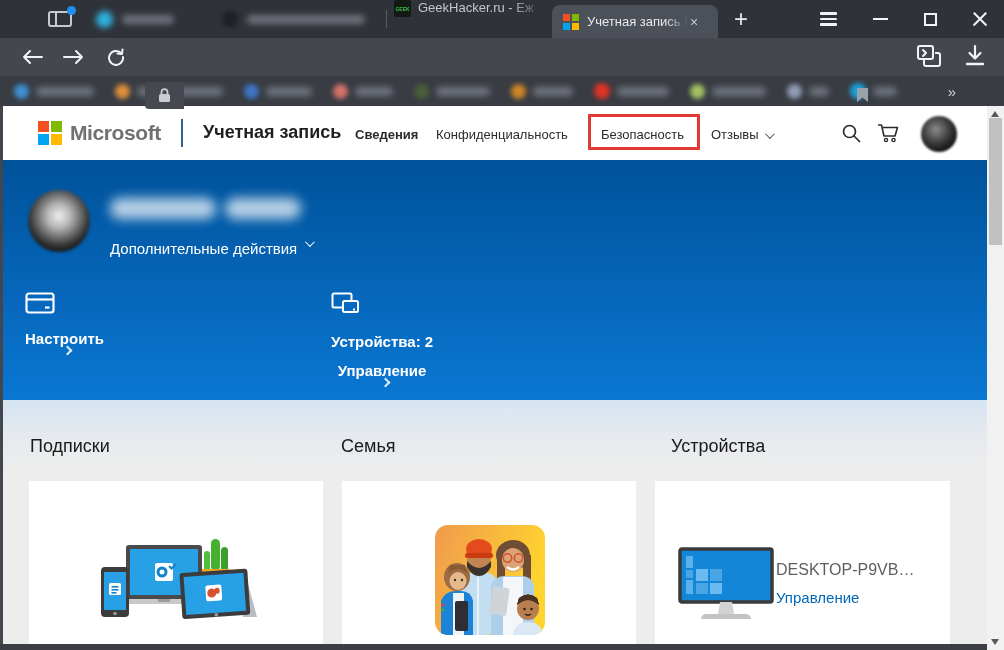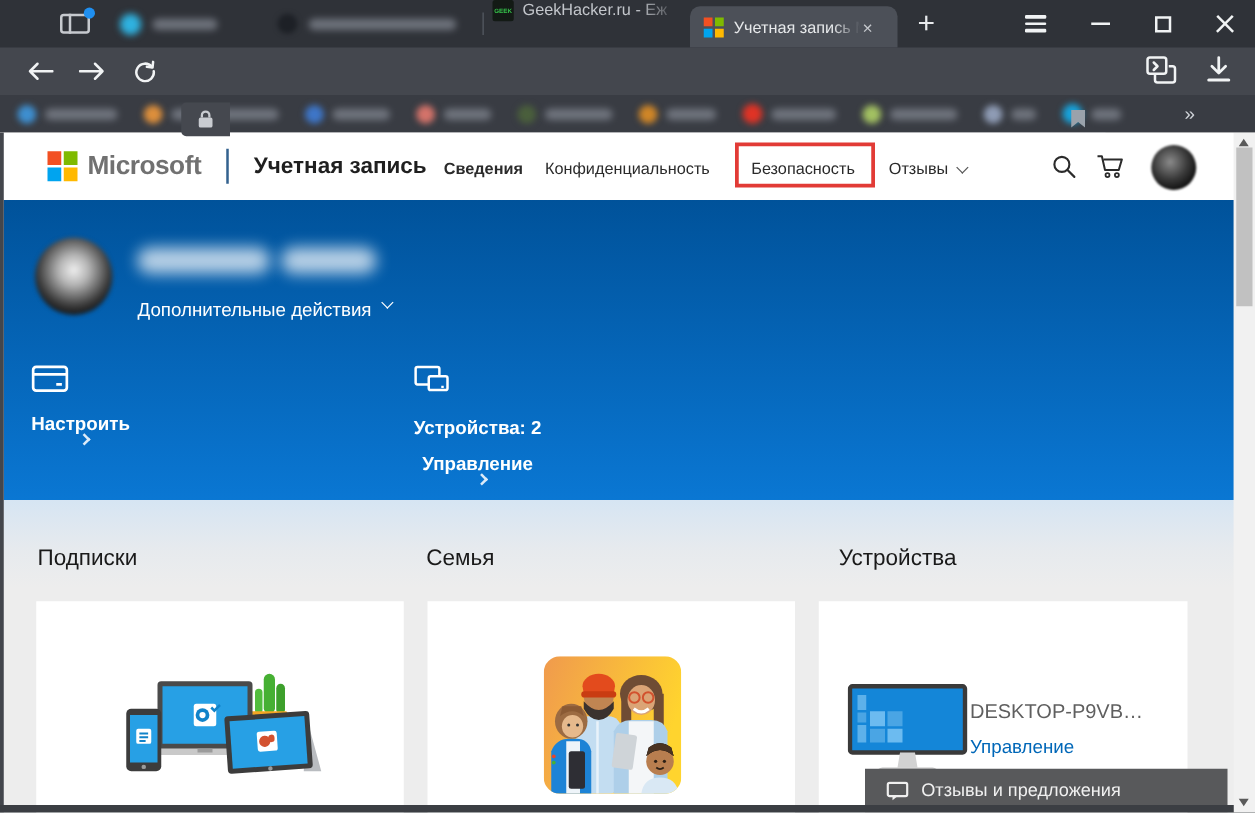--- a/index.html
+++ b/index.html
@@ -435,27 +435,20 @@
           <rect x="18" y="36" width="12" height="11" fill="#4aa5e4"></rect>
           <rect x="32" y="36" width="12" height="11" fill="#6cbbf0"></rect>
           <path d="M42 55 h12 l2 12 h-16 Z" fill="#d2d2d2"></path>
           <path d="M28 67 h40 q4 0 5 5 h-50 q1 -5 5 -5 Z" fill="#c2c2c2"></path>
         </svg>
         <div class="dev-name">DESKTOP-P9VB…</div>
         <div class="dev-link">Управление</div>
       </div>
     </div>
 
-    <div class="toast">
-      <svg width="18" height="16" viewBox="0 0 18 16" style="margin-left:17px;">
-        <rect x="1.2" y="1.2" width="15.6" height="10.6" rx="1.5" stroke="#f0f0f0" stroke-width="1.8" fill="none"></rect>
-        <path d="M5 12 v3.2 L9 12" fill="#f0f0f0"></path>
-      </svg>
-      <span class="toast-label">Отзывы и предложения</span>
-    </div>
 
     <div class="scrollbar">
       <div class="sb-arrow sb-up"></div>
       <div class="sb-thumb"></div>
       <div class="sb-arrow sb-down"></div>
     </div>
   </div>
 
   <div class="bottom-strip"></div>
 </div>

